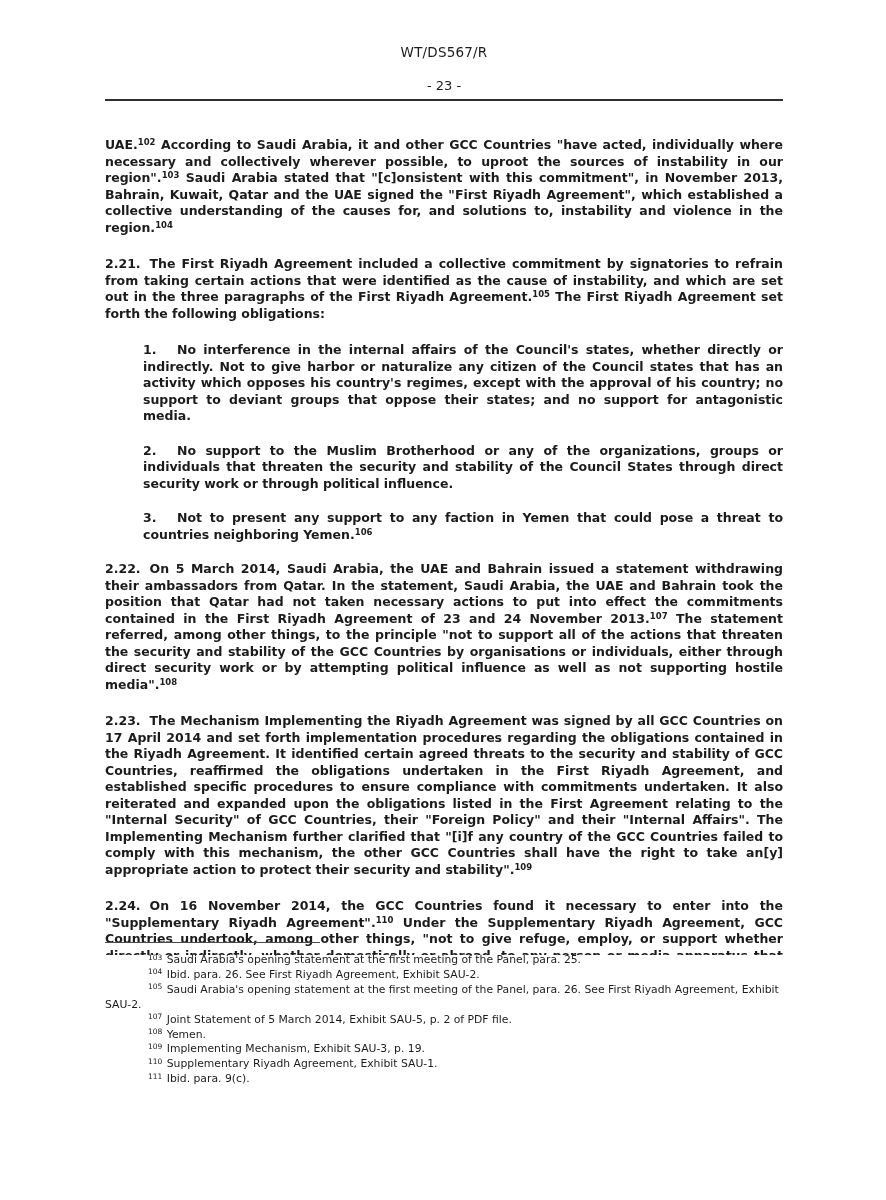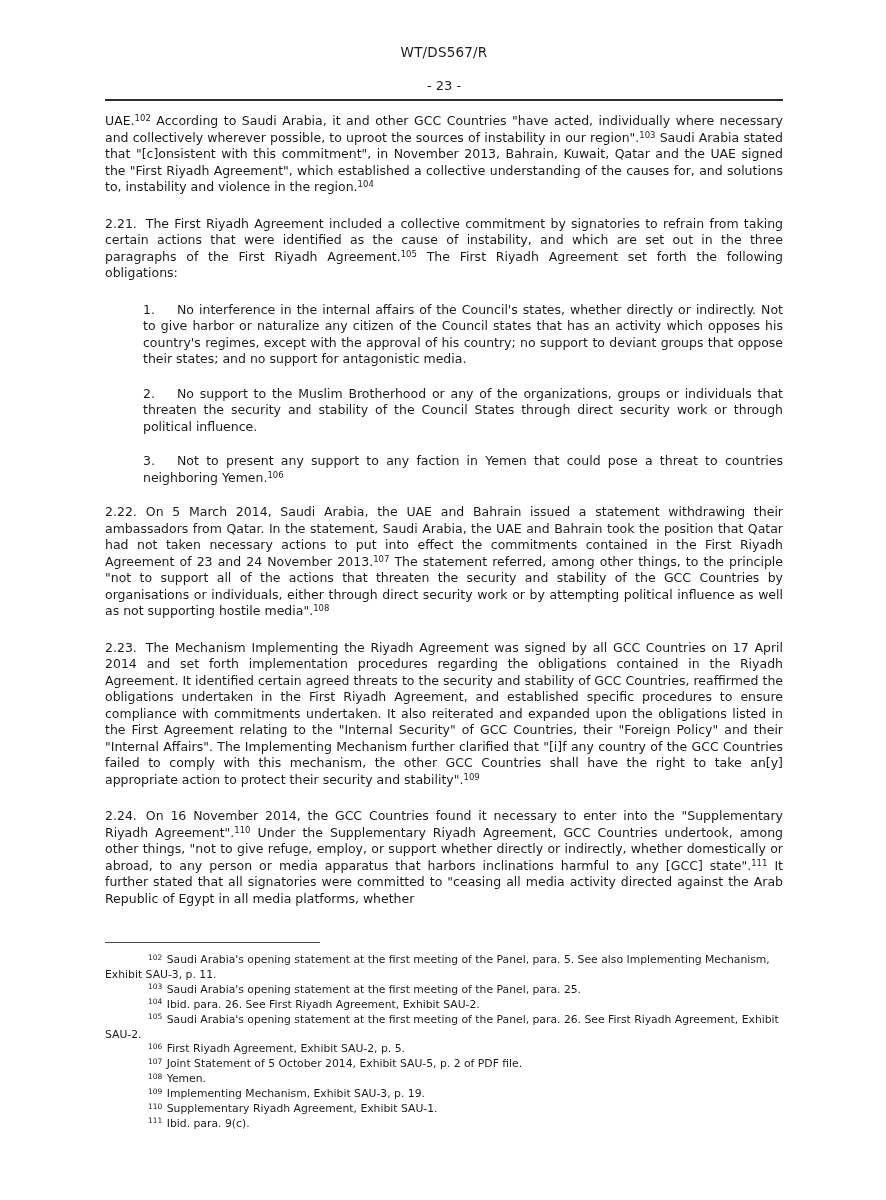--- a/index.html
+++ b/index.html
@@ -6,21 +6,21 @@
   html, body { margin: 0; padding: 0; background: #ffffff; }
   .page {
     width: 886px; height: 1200px; position: relative; overflow: hidden;
     background: #ffffff; color: #1b1b1b;
     font-family: "DejaVu Sans", "Liberation Sans", sans-serif;
     padding: 45px 103px 4px 105px;
   }
   .doc-symbol { text-align: center; font-size: 13.5px; line-height: 15px; letter-spacing: 0.2px; }
   .page-num   { text-align: center; font-size: 13px; line-height: 14px; margin-top: 19px; }
   .header-rule { height: 0; border-bottom: 2px solid #2f2f2f; margin-top: 6px; }
-  .doc-body { margin-top: 12px; height: 818px; overflow: hidden; }
+  .doc-body { margin-top: 36px; height: 818px; overflow: hidden; font-weight: bold; }
   .para  { margin: 0 0 20px 0; font-size: 12.5px; line-height: 16.5px; text-align: justify; }
   .quote { margin: 0 0 18px 38px; font-size: 12.5px; line-height: 16.5px; text-align: justify; }
   .qnum  { display: inline-block; width: 34px; }
   .pnum  { margin-right: 9px; }
   sup { font-size: 8.5px; line-height: 0; vertical-align: baseline; position: relative; top: -4px; }
   .footnotes { position: absolute; left: 105px; right: 103px; top: 942px; }
   .fn-rule { width: 215px; height: 0; border-bottom: 1.5px solid #4a4a4a; margin: 0 0 10px 0; }
   .fn { margin: 0; font-size: 10.8px; line-height: 14.9px; text-indent: 43px; text-align: left; }
   .fn sup { font-size: 7.5px; top: -3.5px; margin-right: 1px; }
 </style>
@@ -50,25 +50,23 @@
     <p class="para"><span class="pnum">2.22.</span><span><span>On 5 March 2014, Saudi Arabia, the UAE and Bahrain issued a statement withdrawing their ambassadors from Qatar. In the statement, Saudi Arabia, the UAE and Bahrain took the position that Qatar had not taken necessary actions to put into effect the commitments contained in the First Riyadh Agreement of 23 and 24 November 2013.</span><sup>107</sup><span> The statement referred, among other things, to the principle "not to support all of the actions that threaten the security and stability of the GCC Countries by organisations or individuals, either through direct security work or by attempting political influence as well as not supporting hostile media".</span><sup>108</sup></span></p>
 
     <p class="para"><span class="pnum">2.23.</span><span><span>The Mechanism Implementing the Riyadh Agreement was signed by all GCC Countries on 17 April 2014 and set forth implementation procedures regarding the obligations contained in the Riyadh Agreement. It identified certain agreed threats to the security and stability of GCC Countries, reaffirmed the obligations undertaken in the First Riyadh Agreement, and established specific procedures to ensure compliance with commitments undertaken. It also reiterated and expanded upon the obligations listed in the First Agreement relating to the "Internal Security" of GCC Countries, their "Foreign Policy" and their "Internal Affairs". The Implementing Mechanism further clarified that "[i]f any country of the GCC Countries failed to comply with this mechanism, the other GCC Countries shall have the right to take an[y] appropriate action to protect their security and stability".</span><sup>109</sup></span></p>
 
     <p class="para"><span class="pnum">2.24.</span><span><span>On 16 November 2014, the GCC Countries found it necessary to enter into the "Supplementary Riyadh Agreement".</span><sup>110</sup><span> Under the Supplementary Riyadh Agreement, GCC Countries undertook, among other things, "not to give refuge, employ, or support whether directly or indirectly, whether domestically or abroad, to any person or media apparatus that harbors inclinations harmful to any [GCC] state".</span><sup>111</sup><span> It further stated that all signatories were committed to "ceasing all media activity directed against the Arab Republic of Egypt in all media platforms, whether</span></span></p>
 
   </main>
 
   <section class="footnotes">
     <div class="fn-rule"></div>
-    <p class="fn"><sup>102</sup><span> Saudi Arabia's opening statement at the first meeting of the Panel, para. 5. See also Implementing Mechanism, Exhibit SAU-3, p. 11.</span></p>
     <p class="fn"><sup>103</sup><span> Saudi Arabia's opening statement at the first meeting of the Panel, para. 25.</span></p>
     <p class="fn"><sup>104</sup><span> Ibid. para. 26. See First Riyadh Agreement, Exhibit SAU-2.</span></p>
     <p class="fn"><sup>105</sup><span> Saudi Arabia's opening statement at the first meeting of the Panel, para. 26. See First Riyadh Agreement, Exhibit SAU-2.</span></p>
-    <p class="fn"><sup>106</sup><span> First Riyadh Agreement, Exhibit SAU-2, p. 5.</span></p>
-    <p class="fn"><sup>107</sup><span> Joint Statement of 5 October 2014, Exhibit SAU-5, p. 2 of PDF file.</span></p>
+    <p class="fn"><sup>107</sup><span> Joint Statement of 5 March 2014, Exhibit SAU-5, p. 2 of PDF file.</span></p>
     <p class="fn"><sup>108</sup><span> Yemen.</span></p>
     <p class="fn"><sup>109</sup><span> Implementing Mechanism, Exhibit SAU-3, p. 19.</span></p>
     <p class="fn"><sup>110</sup><span> Supplementary Riyadh Agreement, Exhibit SAU-1.</span></p>
     <p class="fn"><sup>111</sup><span> Ibid. para. 9(c).</span></p>
   </section>
 
 </div>
 
 </body></html>

